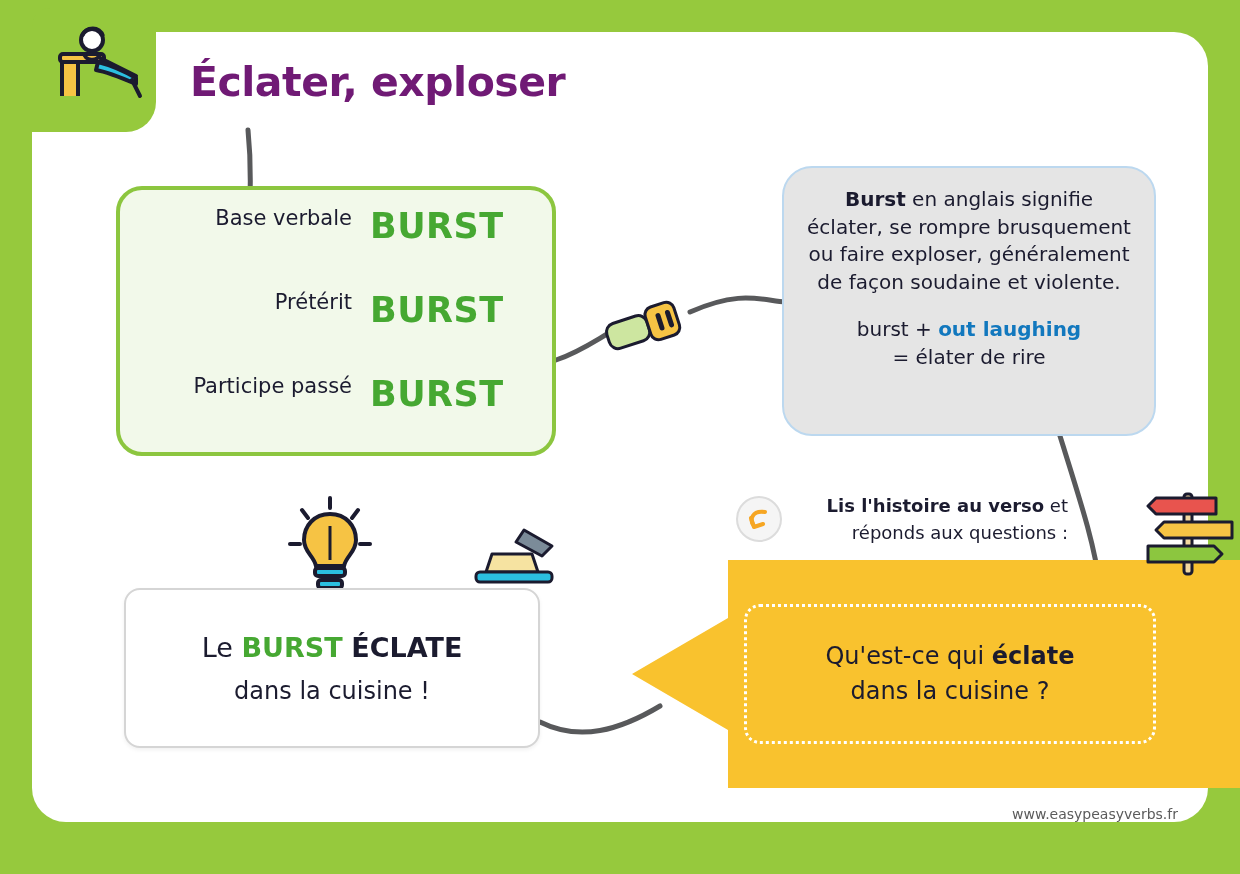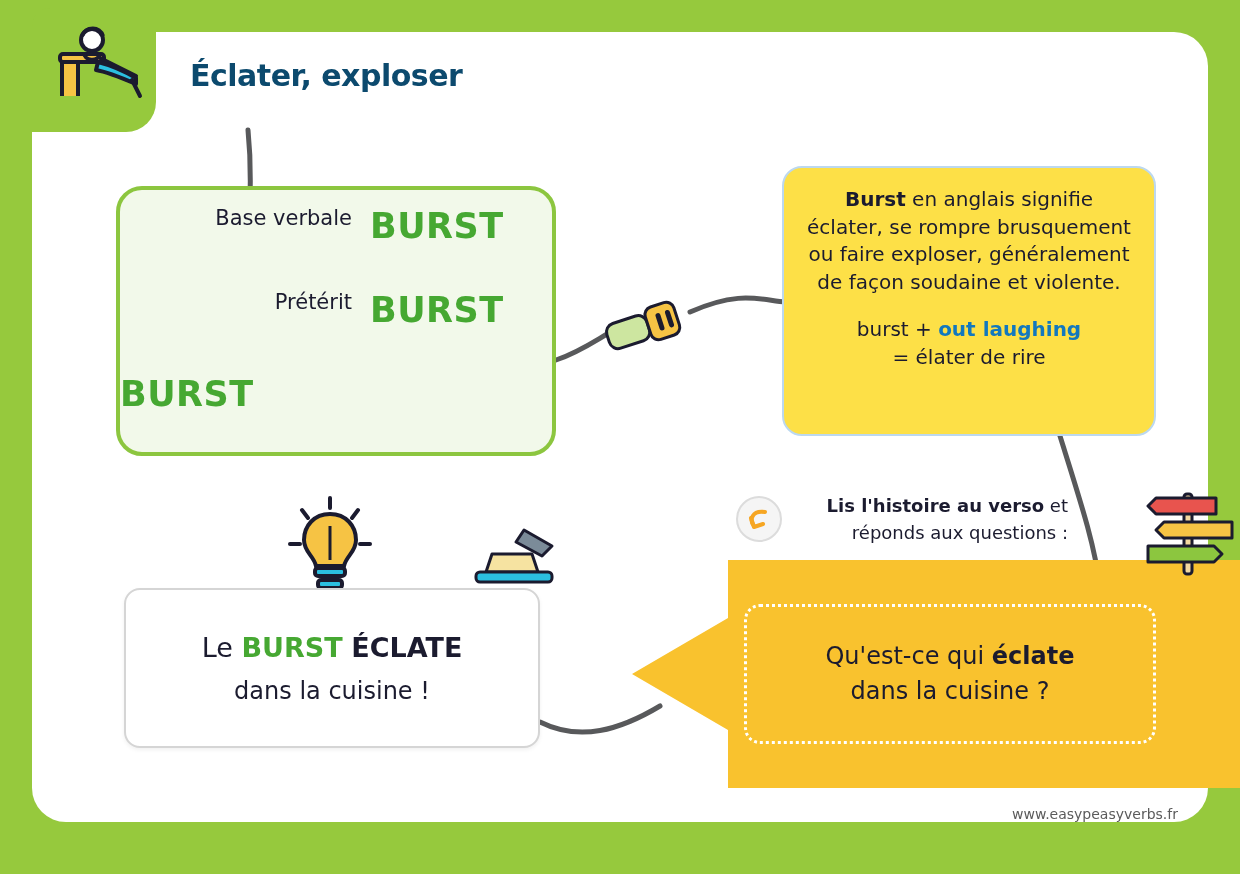--- a/index.html
+++ b/index.html
@@ -48,23 +48,23 @@
     top: 18px;
     width: 110px;
     height: 100px;
     z-index: 6;
   }
   
   .title {
     position: absolute;
     left: 190px;
     top: 58px;
-    font-size: 30px;
+    font-size: 41px;
     font-weight: bold;
-    color: #0c4a6e;
+    color: #701a75;
     letter-spacing: -0.5px;
     font-family: "DejaVu Sans", sans-serif;
   }
 
   
   .wires {
     position: absolute;
     left: 0; top: 0;
     width: 1240px;
     height: 874px;
@@ -111,23 +111,23 @@
   .vr1 { top: 100px; }
   .vr2 { top: 184px; }
 
   
   .def-box {
     position: absolute;
     left: 782px;
     top: 166px;
     width: 374px;
     height: 270px;
-    background: #fde047;
+    background: #e5e5e5;
     border: 2px solid #bcd8ef;
-    border-radius: 20px;
+    border-radius: 30px;
     box-sizing: border-box;
     padding: 18px 22px;
     text-align: center;
     font-size: 20px;
     line-height: 1.38;
     color: #1b1b2f;
     font-family: "DejaVu Sans", sans-serif;
   }
   .blue-bold { color: #1278be; font-weight: bold; }
 
@@ -291,20 +291,21 @@
   <div class="verb-box">
     <div class="verb-row vr0">
       <div class="lbl">Base verbale</div>
       <div class="val">BURST</div>
     </div>
     <div class="verb-row vr1">
       <div class="lbl">Prétérit</div>
       <div class="val">BURST</div>
     </div>
     <div class="verb-row vr2">
+      <div class="lbl">Participe passé</div>
       <div class="val">BURST</div>
     </div>
   </div>
 
   <svg class="plug" viewBox="0 0 108 70">
     <g transform="rotate(-18 54 35)">
       <rect x="10" y="22" width="42" height="26" rx="9" fill="#cde6a0" stroke="#1b1b2f" stroke-width="3"></rect>
       <rect x="52" y="18" width="30" height="34" rx="8" fill="#f6c344" stroke="#1b1b2f" stroke-width="3"></rect>
       <rect x="62" y="26" width="5" height="18" rx="2.5" fill="#1b1b2f"></rect>
       <rect x="72" y="26" width="5" height="18" rx="2.5" fill="#1b1b2f"></rect>

